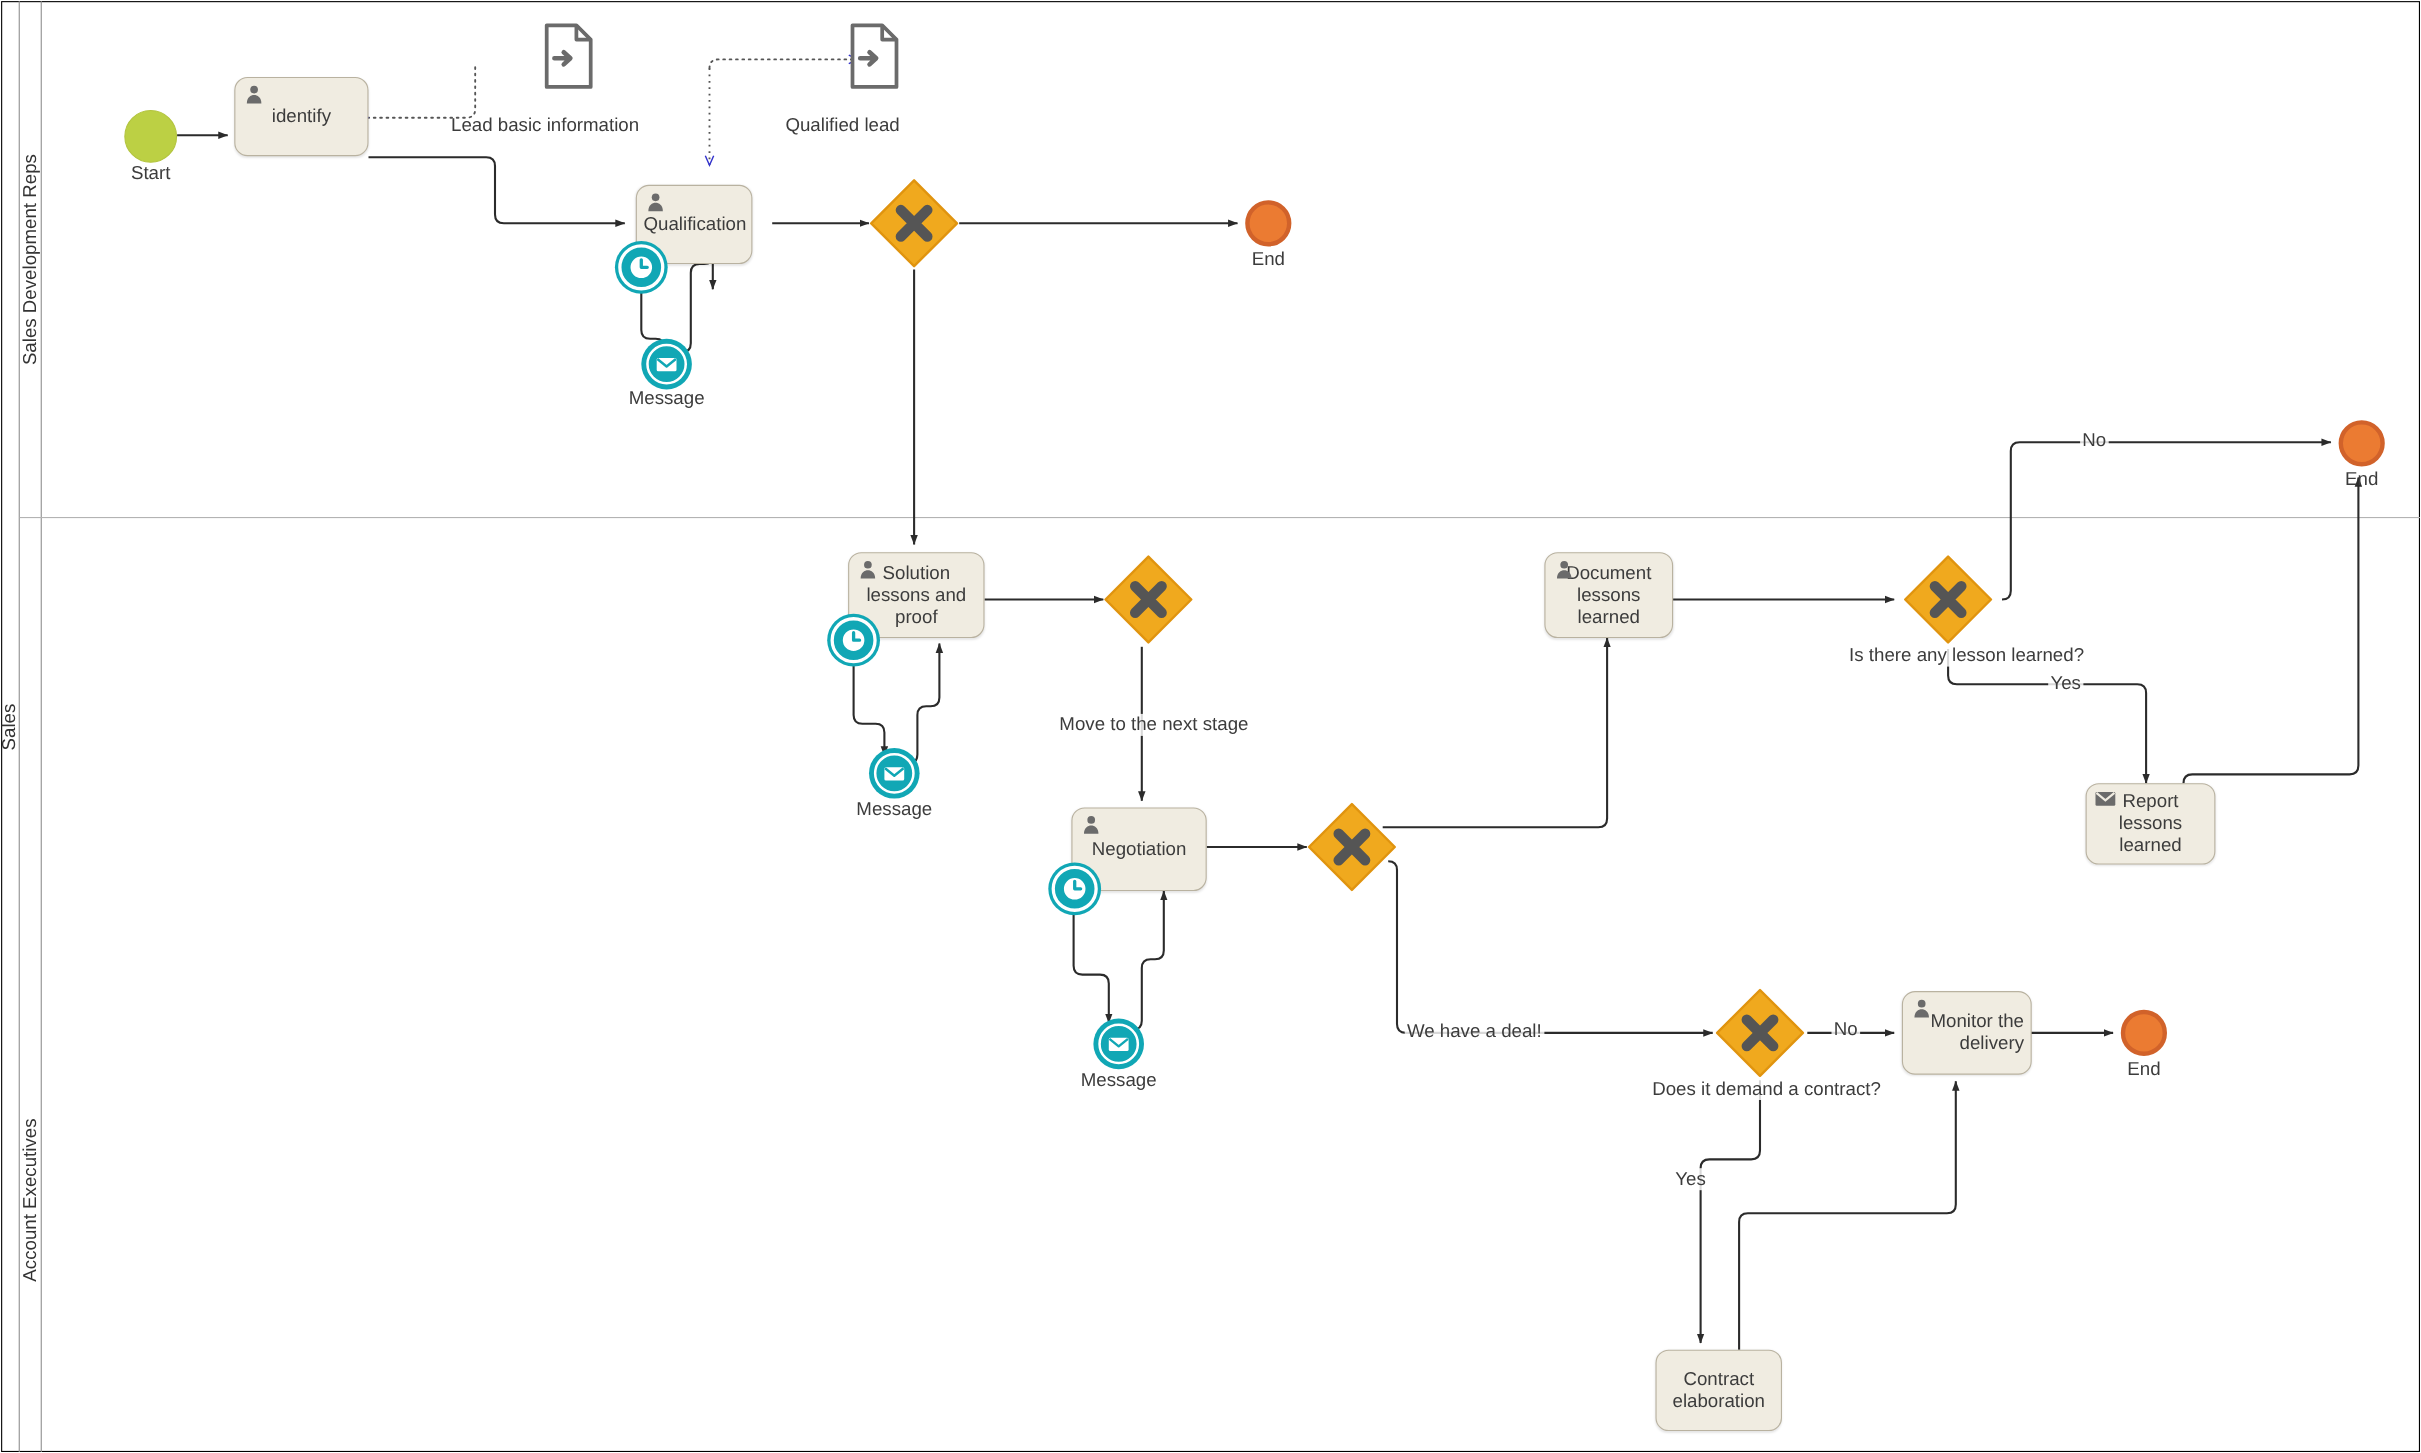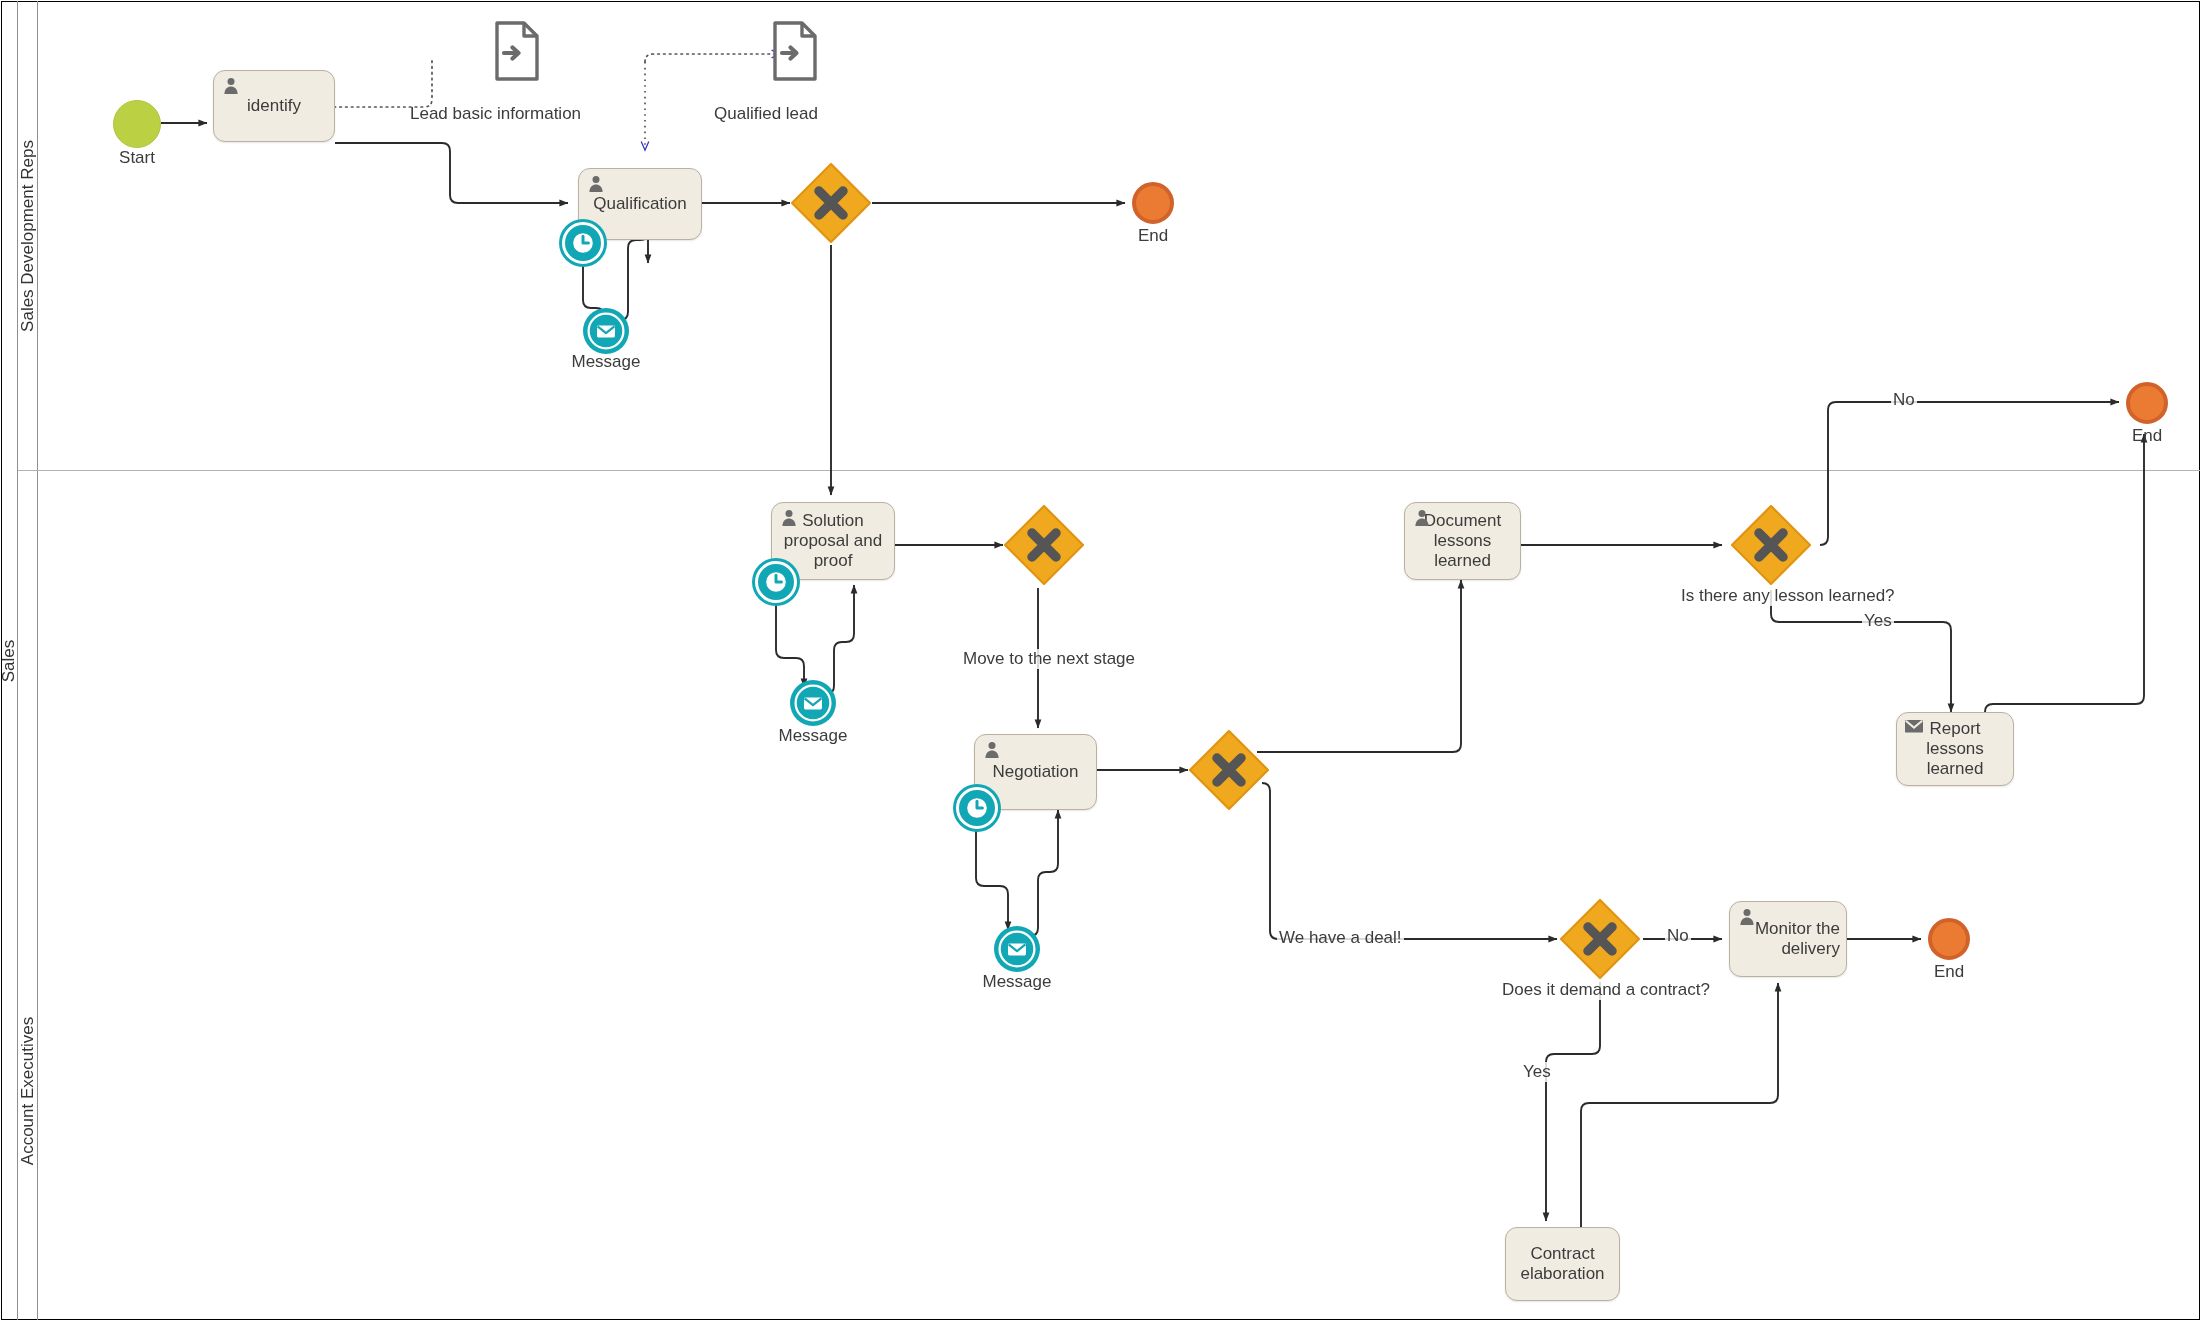--- a/index.html
+++ b/index.html
@@ -275,21 +275,21 @@
 
   <div class="dataobj" style="left:771px; top:20px; width:48px; height:62px;">
     <svg width="48" height="62" viewBox="0 0 48 62">
       <path d="M4 3 H31 L44 16 V59 H4 Z" fill="#ffffff" stroke="#6b6b6b" stroke-width="3.4" stroke-linejoin="round"></path>
       <path d="M31 3 V16 H44" fill="none" stroke="#6b6b6b" stroke-width="3.4" stroke-linejoin="round"></path>
       <path d="M11 33 H24 M19.5 27.5 L25.5 33 L19.5 38.5" fill="none" stroke="#6b6b6b" stroke-width="4.2" stroke-linecap="round" stroke-linejoin="round"></path>
     </svg>
   </div>
   <div class="dataobj-caption" style="left:714px; top:104px; width:163px;">Qualified lead</div>
 
-  <div class="task" style="left:578px; top:168px; width:124px; height:72px;">
+  <div class="task" style="left:578px; top:168px; width:106px; height:72px;">
     <span class="task-icon">
       <svg width="20" height="20" viewBox="0 0 20 20">
           <circle cx="10" cy="5.4" r="3.5" fill="#6b6b6b"></circle>
           <path d="M3.4 18 C3.4 12.6 7 10.4 10 10.4 C13 10.4 16.6 12.6 16.6 18 Z" fill="#6b6b6b"></path>
         </svg>
     </span>
     <span class="tlabel">Qualification</span>
   </div>
 
   <div class="boundary" style="left:562px; top:222px; width:42px; height:42px;">
@@ -320,21 +320,21 @@
   <div class="event end" style="left:1132px; top:182px; width:42px; height:42px;"></div>
   <div class="ev-caption" style="left:1108px; top:226px; width:90px;">End</div>
 
   <div class="task" style="left:771px; top:502px; width:124px; height:78px;">
     <span class="task-icon">
       <svg width="20" height="20" viewBox="0 0 20 20">
           <circle cx="10" cy="5.4" r="3.5" fill="#6b6b6b"></circle>
           <path d="M3.4 18 C3.4 12.6 7 10.4 10 10.4 C13 10.4 16.6 12.6 16.6 18 Z" fill="#6b6b6b"></path>
         </svg>
     </span>
-    <span class="tlabel">Solution proposal and proof</span>
+    <span class="tlabel">Solution lessons and proof</span>
   </div>
 
   <div class="boundary" style="left:755px; top:561px; width:42px; height:42px;">
     <svg width="26" height="26" viewBox="0 0 26 26">
       <circle cx="13" cy="13" r="11" fill="#ffffff"></circle>
       <circle cx="13" cy="13" r="11" fill="none" stroke="#11a7b5" stroke-width="2.4"></circle>
       <path d="M13 6.2 V13 H18.4" fill="none" stroke="#11a7b5" stroke-width="3" stroke-linecap="round" stroke-linejoin="round"></path>
     </svg>
   </div>
   <div class="boundary plain" style="left:790px; top:680px; width:46px; height:46px;">

